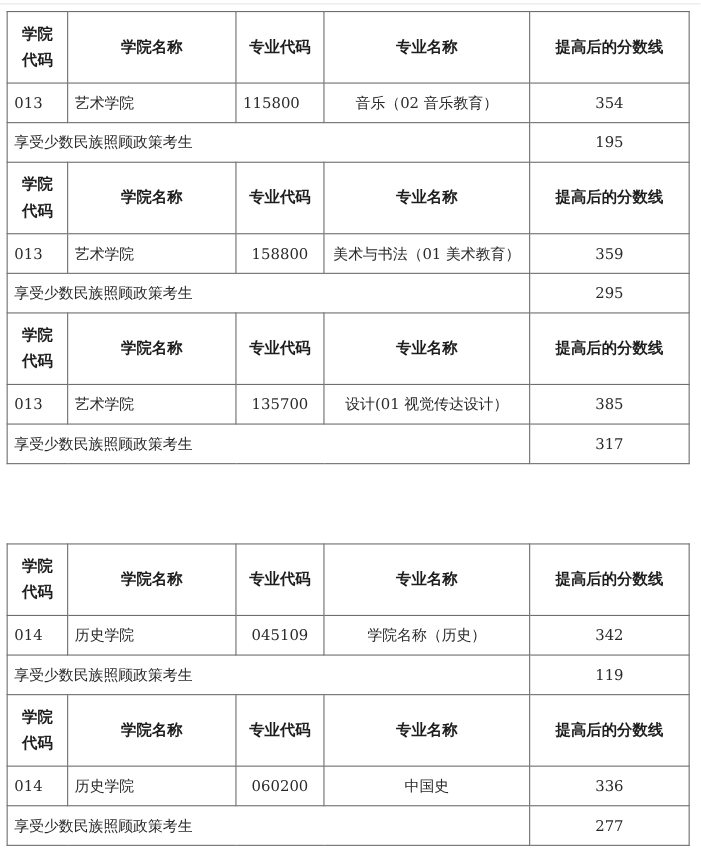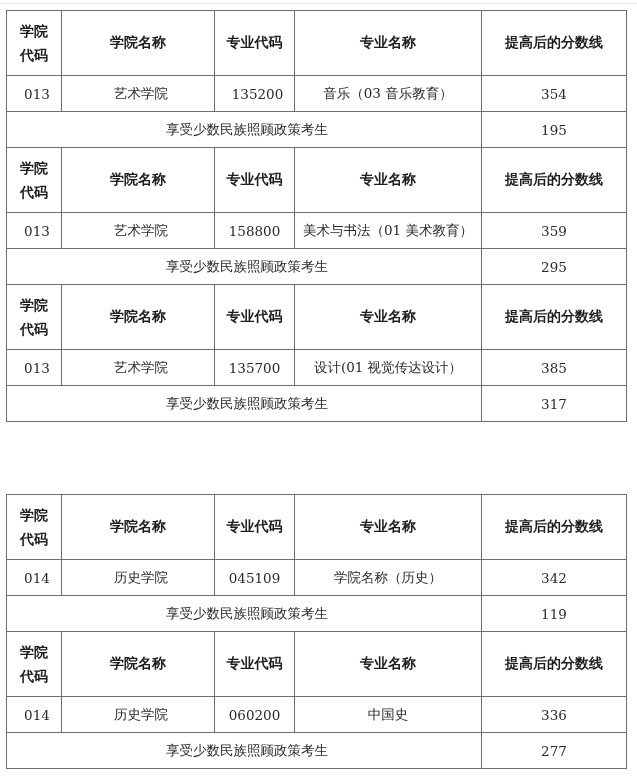--- a/index.html
+++ b/index.html
@@ -5,21 +5,21 @@
   html, body { margin:0; padding:0; background:#ffffff; }
   body { width:637px; height:776px; position:relative; overflow:hidden;
          font-family:"DejaVu Serif","Liberation Serif",serif; color:#2a2a2a; }
   .topline { position:absolute; left:0; top:3px; width:637px; height:1px; background:#e6e6e6; }
   table { position:absolute; left:6px; border-collapse:collapse; table-layout:fixed; width:566px;padding-left:34px; }
   td { border:1px solid #6e6e6e; padding:0; font-size:13.5px; vertical-align:middle; }
   tr.hdr td { height:64px; font-family:"DejaVu Sans","Liberation Sans",sans-serif; font-weight:bold;
               font-size:14px; text-align:center; color:#1e1e1e; }
   tr.hdr td.c0 { line-height:24px; }
   tr.row td, tr.pol td { height:35px; }
-  td.left { text-align:center; padding-left:6px; }
+  td.left { text-align:left; padding-left:6px; }
   td.ctr { text-align:center; }
   #t1 { top:10px; }
   #t2 { top:494px; }
   .c0 { width:55px; } .c1 { width:153px; } .c2 { width:80px; } .c3 { width:187px; } .c4 { width:145px; }
 </style>
 </head>
 <body>
 
 <div class="topline"></div>
 
@@ -36,22 +36,22 @@
     <tr class="hdr">
       <td class="c0"><span>学院</span><br><span>代码</span></td>
       <td>学院名称</td>
       <td>专业代码</td>
       <td>专业名称</td>
       <td>提高后的分数线</td>
     </tr>
     <tr class="row">
       <td class="left">013</td>
       <td class="left">艺术学院</td>
-      <td class="left">135200</td>
-      <td class="ctr">音乐（03 音乐教育）</td>
+      <td class="left">115800</td>
+      <td class="ctr">音乐（02 音乐教育）</td>
       <td class="ctr">354</td>
     </tr>
     <tr class="pol">
       <td colspan="4" class="left">享受少数民族照顾政策考生</td>
       <td class="ctr">195</td>
     </tr>
 
     <tr class="hdr">
       <td class="c0"><span>学院</span><br><span>代码</span></td>
       <td>学院名称</td>

